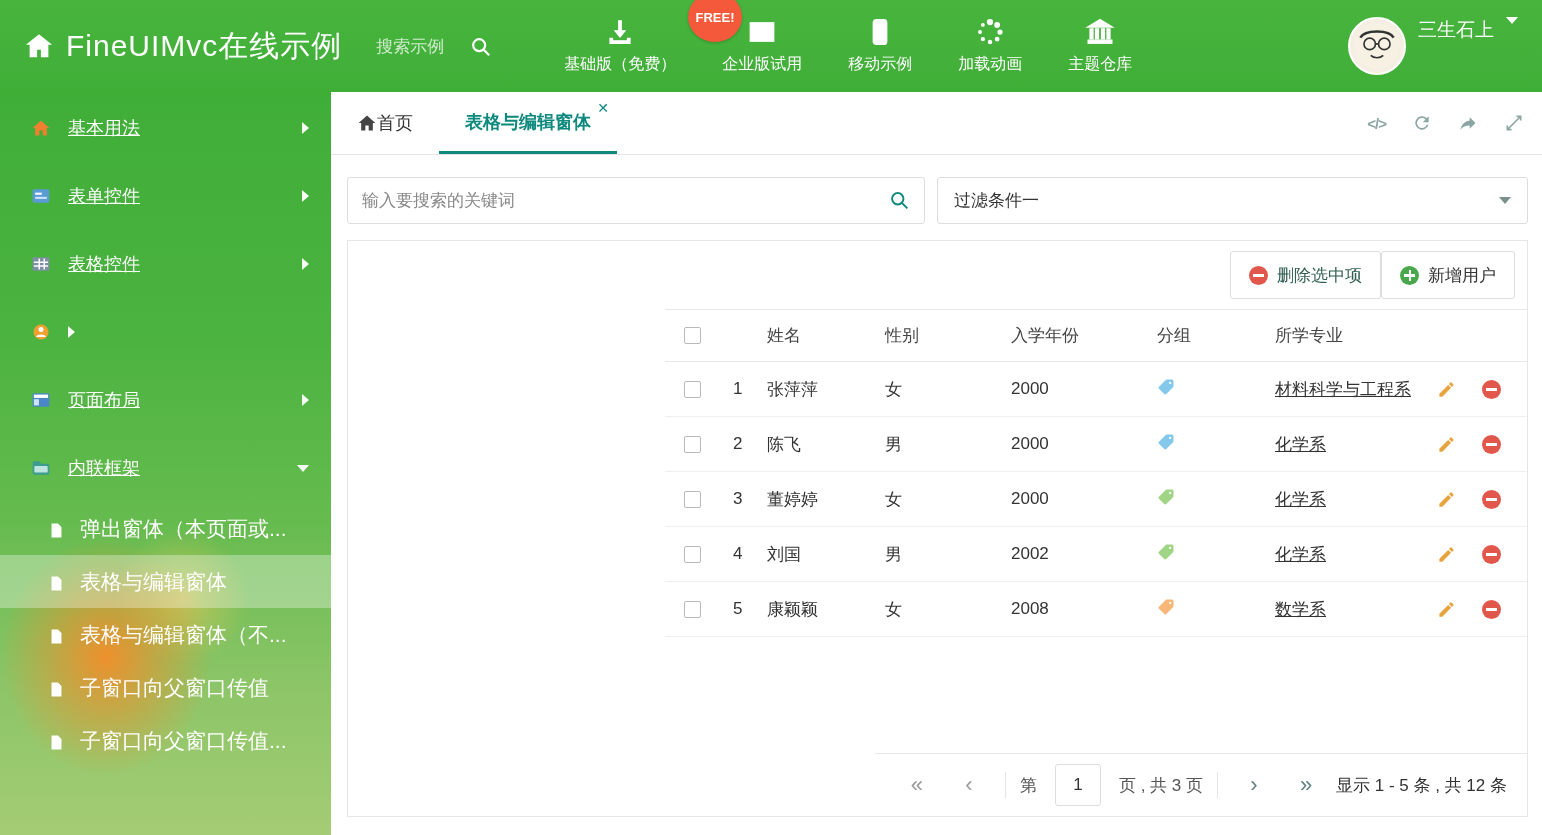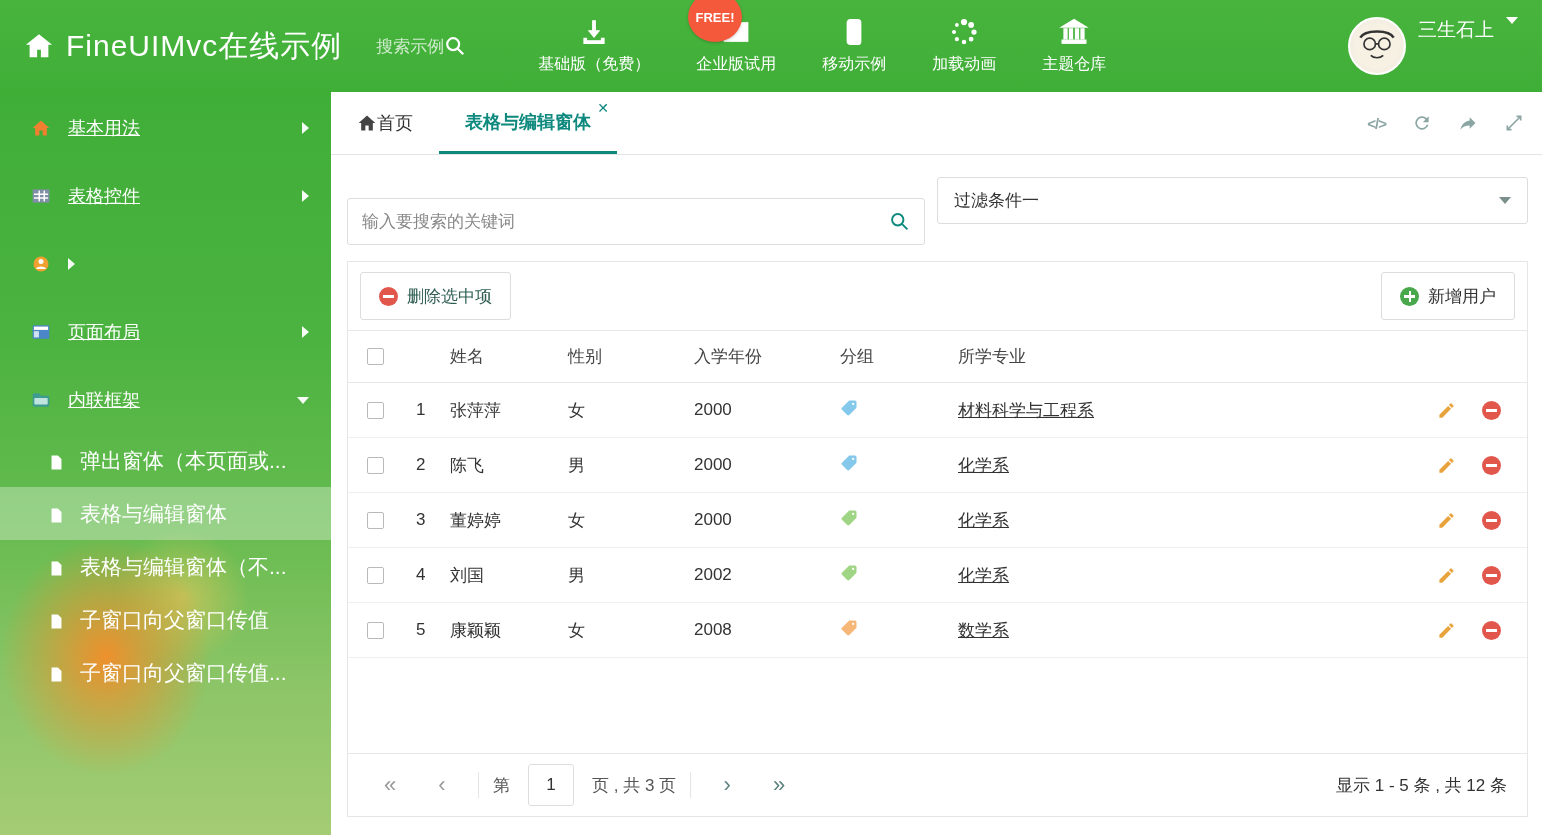--- a/index.html
+++ b/index.html
@@ -5,21 +5,21 @@
   * { margin:0; padding:0; box-sizing:border-box; }
   html,body { width:1542px; height:835px; overflow:hidden;
     font-family:"Liberation Sans","DejaVu Sans",sans-serif; background:#fff; }
 
   
   .header { height:92px; background:linear-gradient(180deg,#48b43e,#3fae37);
     display:flex; align-items:center; color:#fff; position:relative; padding:0 24px; }
   .brand { display:flex; align-items:center; gap:12px; }
   .brand .home-ic { width:30px; height:30px; fill:#fff; }
   .brand-title { font-size:30px; font-weight:normal; letter-spacing:1px; }
-  .hdr-search { display:flex; align-items:flex-start; margin-left:34px; }
+  .hdr-search { display:flex; align-items:flex-end; gap:26px; margin-left:34px; }
   .hdr-search .ph { color:rgba(255,255,255,.75); font-size:17px; }
   .hdr-search svg { width:22px; height:22px; fill:none; stroke:#fff; stroke-width:2.4; }
   .free-badge { position:absolute; left:688px; top:-8px; width:54px; height:50px;
     background:#f4593b; border-radius:50%; display:flex; align-items:center;
     justify-content:center; font-size:13px; font-weight:bold; color:#fff;
     box-shadow:0 1px 3px rgba(0,0,0,.2); }
   .hdr-nav { display:flex; align-items:flex-end; gap:46px; margin-left:72px; }
   .hdr-item { display:flex; flex-direction:column; align-items:center; gap:7px;
     font-size:16px; cursor:pointer; }
   .hdr-item svg { width:30px; height:30px; fill:#fff; stroke:#fff; }
@@ -70,32 +70,32 @@
     font-weight:bold; line-height:1; cursor:pointer; }
   .tab-tools { margin-left:auto; display:flex; align-items:center; gap:26px; color:#8aa5a2; }
   .tab-tools .tt { font-size:15px; cursor:pointer; display:flex; align-items:center; }
   .tab-tools svg { width:20px; height:20px; fill:#8aa5a2; }
   .tt-code { font-weight:bold; letter-spacing:-1px; font-size:16px; }
 
   .content { flex:1; padding:22px 14px 18px 16px; display:flex; flex-direction:column; min-height:0; }
 
   .filter-row { display:flex; gap:12px; margin-bottom:16px; }
   .search-box { width:578px; height:47px; border:1px solid #ddd; border-radius:3px;
-    display:flex; align-items:center; padding:0 14px;margin-top:21px; }
+    display:flex; align-items:center; padding:0 14px; }
   .search-box input { flex:1; border:none; outline:none; font-size:17px; color:#333;
     font-family:inherit; }
   .search-box input::placeholder { color:#888; }
   .search-box svg { width:21px; height:21px; fill:none; stroke:#0e897e; stroke-width:2.2; }
   .filter-dd { flex:1; height:47px; border:1px solid #ddd; border-radius:3px;
     display:flex; align-items:center; padding:0 16px; font-size:17px; color:#333; cursor:pointer; }
   .filter-dd .dd-caret { margin-left:auto; width:0; height:0; border-left:6px solid transparent;
     border-right:6px solid transparent; border-top:7px solid #7b8f8d; }
 
   
-  .panel { flex:1; border:1px solid #e6e6e6; display:flex; flex-direction:column; min-height:0; }
+  .panel { flex:1; border:1px solid #e6e6e6; display:flex; flex-direction:column; min-height:0;align-items:flex-end; }
   .toolbar { padding:10px 12px; display:flex; align-items:center; }
   .btn { height:48px; border:1px solid #ddd; border-radius:3px; background:#fff;
     display:flex; align-items:center; gap:9px; padding:0 18px; font-size:17px;
     color:#305e52; cursor:pointer; }
   .btn.add { margin-left:auto; color:#333; }
   .ic-circle { width:19px; height:19px; border-radius:50%; position:relative; flex:0 0 19px; }
   .ic-minus { background:#e2574c; }
   .ic-minus::after { content:""; position:absolute; left:4px; right:4px; top:8.5px; height:2.5px; background:#fff; }
   .ic-plus { background:#49a84c; }
   .ic-plus::after { content:""; position:absolute; left:4px; right:4px; top:8.5px; height:2.5px; background:#fff; }
@@ -217,20 +217,33 @@
 
   <div class="sidebar">
     <div class="s-item">
       <span class="s-ic">
           <svg viewBox="0 0 24 24">
             <path d="M12 3L2 12h3v9h5v-6h4v6h5v-9h3L12 3z" fill="#f08030"></path>
           </svg>
         </span>
       <span class="s-label">
           <span>基本用法</span>
+        </span>
+      <span class="chev-r"></span>
+    </div>
+    <div class="s-item">
+      <span class="s-ic">
+          <svg viewBox="0 0 24 24">
+            <rect x="2" y="4" width="20" height="16" rx="2" fill="#5a9bd5"></rect>
+            <rect x="5" y="8" width="8" height="2.5" fill="#fff"></rect>
+            <rect x="5" y="13" width="14" height="2.5" fill="#cfe3f5"></rect>
+          </svg>
+        </span>
+      <span class="s-label">
+          <span>表单控件</span>
         </span>
       <span class="chev-r"></span>
     </div>
     <div class="s-item">
       <span class="s-ic">
           <svg viewBox="0 0 24 24">
             <rect x="2" y="4" width="20" height="16" fill="#7f8fa6"></rect>
             <rect x="3.5" y="9" width="17" height="1.8" fill="#fff"></rect>
             <rect x="3.5" y="13.5" width="17" height="1.8" fill="#fff"></rect>
             <rect x="9" y="5.5" width="1.8" height="13" fill="#fff"></rect>

